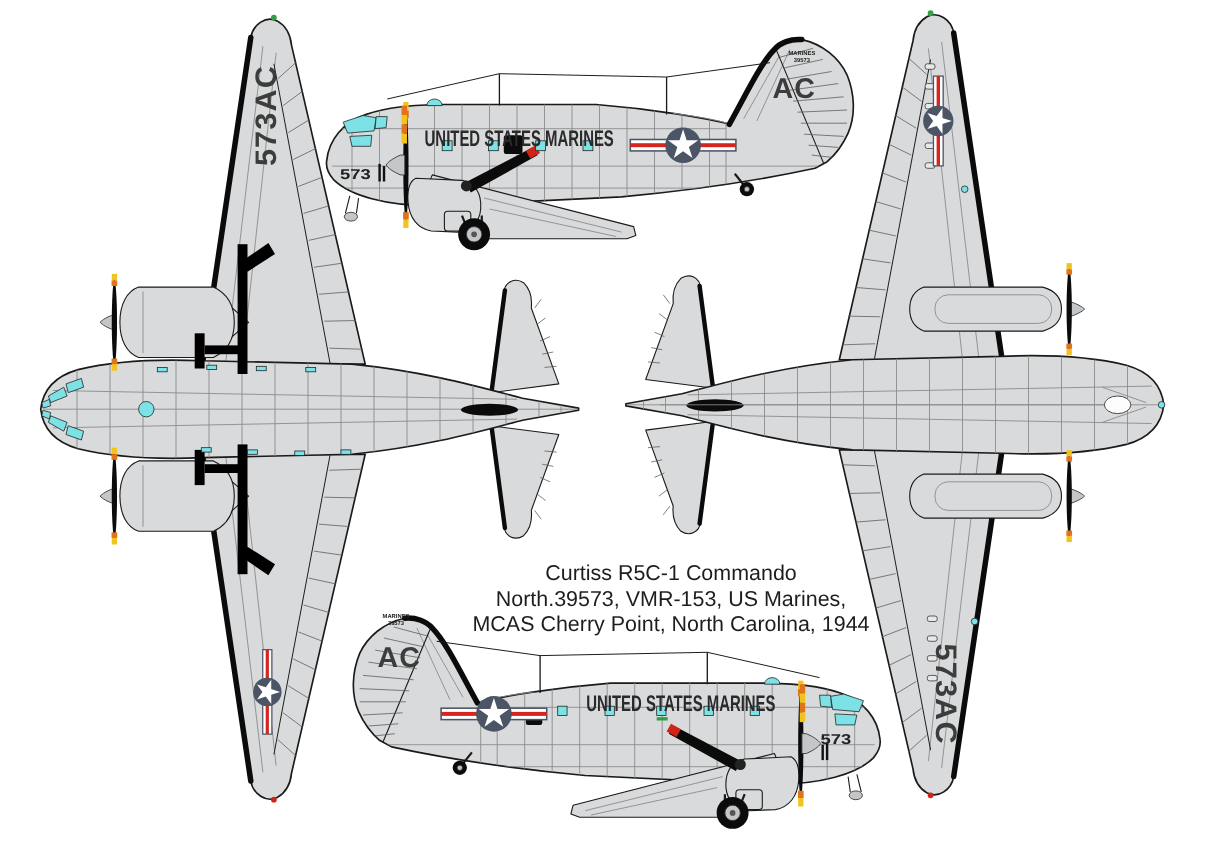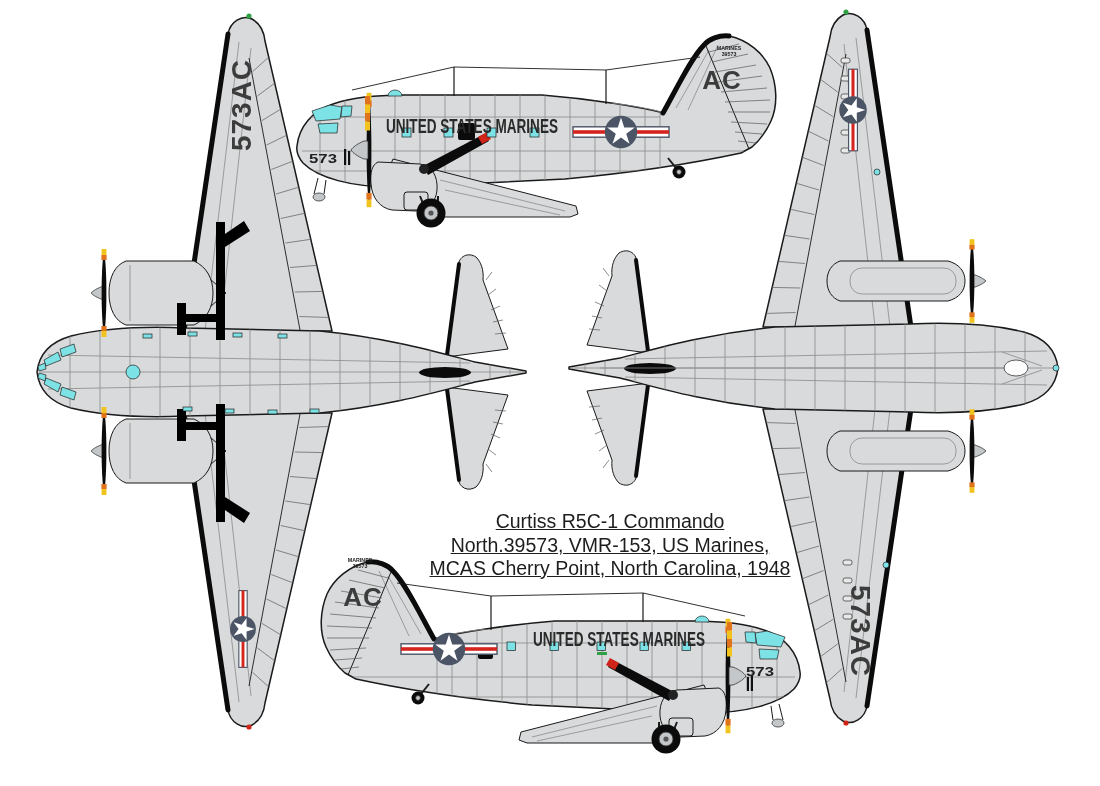--- a/index.html
+++ b/index.html
@@ -1,21 +1,21 @@
 <!DOCTYPE html>
 <html style="--airframe: #d8dadb; --outline: #1a1a1a; --panel-line: #8a8a8a; --glazing: #7de2e6; --insignia-blue: #4b5565; --insignia-red: #d6241f; --marking-gray: #3c3c3c; --title-gray: #2a2a2a; --prop-black: #0b0b0b; --prop-yellow: #f2c31c; --prop-orange: #e2731d; --nav-green: #2fa043; --nav-red: #d02418; --wheel-hub: #c4c7c9; --walkway-black: #000000;"><head>
 <meta charset="utf-8">
 <style>
   html,body{margin:0;padding:0;background:#ffffff;}
   .canvas{position:relative;width:1100px;height:786px;background:#fff;overflow:hidden;
           font-family:"Liberation Sans",sans-serif;}
   .canvas svg{position:absolute;left:0;top:0;}
   .caption{position:absolute;left:380px;top:510px;width:460px;text-align:center;
            font:19.5px/23.5px "Liberation Sans",sans-serif;color:#1d1d1d;}
-  .caption div{white-space:nowrap;text-decoration:underline;}
+  .caption div{white-space:nowrap;}
 
   
   .af{fill:var(--airframe);stroke:var(--outline);stroke-width:1.5;stroke-linejoin:round;}
   .af2{fill:var(--airframe);stroke:var(--outline);stroke-width:1;stroke-linejoin:round;}
   .pl{stroke:var(--panel-line);stroke-width:.8;fill:none;}
   .wline{stroke:#5a5a5a;stroke-width:.7;fill:none;}
   .ol{stroke:var(--outline);fill:none;}
   .blk{fill:var(--prop-black);stroke:none;}
   .boot{stroke:var(--prop-black);stroke-width:5;fill:none;stroke-linecap:round;}
   .boot4{stroke:var(--prop-black);stroke-width:4;fill:none;stroke-linecap:round;}
@@ -273,15 +273,15 @@
     <circle cx="877" cy="172" r="3" class="win"></circle>
     <circle cx="886" cy="565" r="3" class="win"></circle>
     <use href="#insig" transform="translate(853,110) rotate(90) scale(0.85)"></use>
     <text class="mk-wing" transform="translate(851,585) rotate(90)" textLength="92" lengthAdjust="spacingAndGlyphs">573AC</text>
   </g>
 </svg>
 
 <div class="caption">
   <div>Curtiss R5C-1 Commando</div>
   <div>North.39573, VMR-153, US Marines,</div>
-  <div>MCAS Cherry Point, North Carolina, 1948</div>
+  <div>MCAS Cherry Point, North Carolina, 1944</div>
 </div>
 </div>
 
 </body></html>

